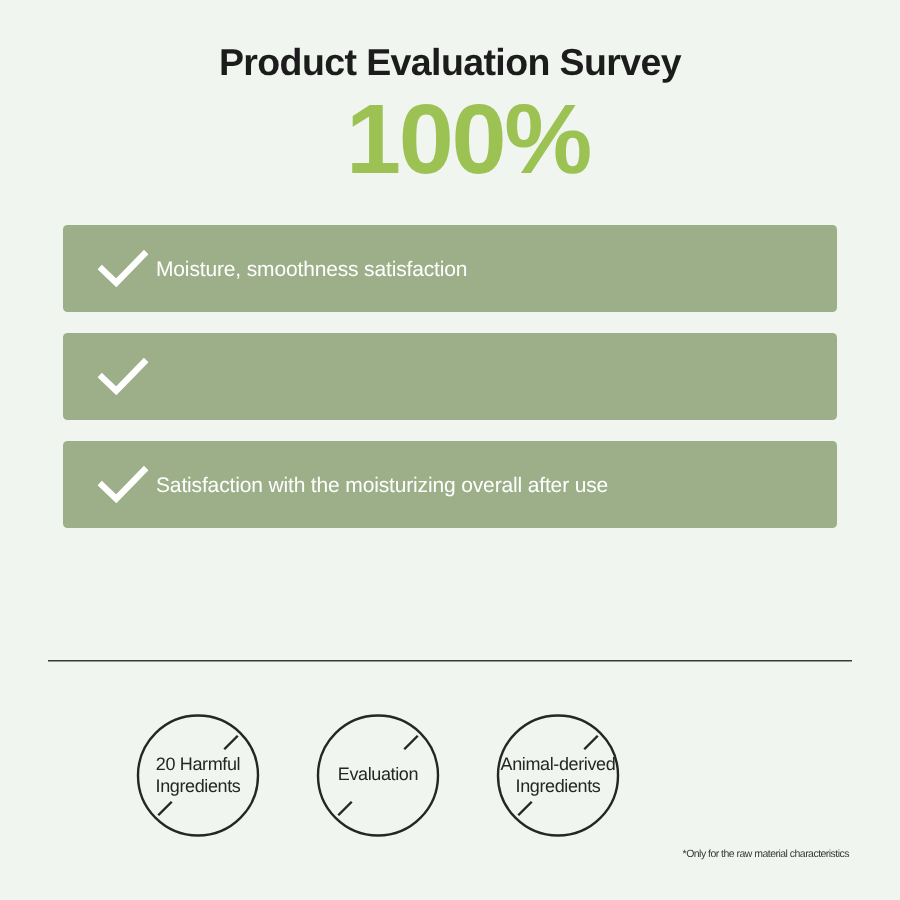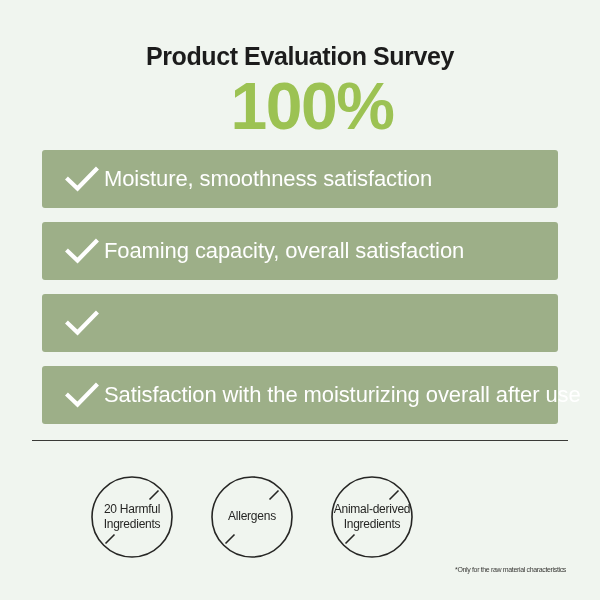--- a/index.html
+++ b/index.html
@@ -27,21 +27,21 @@
   .header {
     position: absolute;
     top: 0;
     left: 0;
     width: 600px;
     text-align: center;
   }
 
   .survey-title {
     margin: 0;
-    padding-top: 42px;
+    padding-top: 28px;
     font-size: 25px;
     font-weight: bold;
     letter-spacing: -0.4px;
     color: #1c1c1c;
     line-height: 1.15;
     font-family: "Liberation Sans", sans-serif;
   }
 
   .percent-value {
     margin: 0;
@@ -83,21 +83,21 @@
     align-items: center;
     justify-content: center;
   }
 
   .bar-check svg {
     display: block;
   }
 
   .bar-label {
     color: #ffffff;
-    font-size: 22px;
+    font-size: 14px;
     font-weight: normal;
     letter-spacing: -0.1px;
     line-height: 1.2;
     font-family: "Liberation Sans", sans-serif;
     white-space: nowrap;
   }
 
   
   .divider {
     position: absolute;
@@ -177,28 +177,20 @@
 
     <div class="bar-row">
       <span class="bar-check">
         <svg width="34" height="26" viewBox="0 0 34 26" aria-hidden="true">
           <path d="M3 13.5 L12.5 22.5 L31 3.5" fill="none" stroke="#ffffff" stroke-width="4.2" stroke-linecap="square" stroke-linejoin="miter"></path>
         </svg>
       </span>
       <span class="bar-label">Moisture, smoothness satisfaction</span>
     </div>
 
-    <div class="bar-row">
-      <span class="bar-check">
-        <svg width="34" height="26" viewBox="0 0 34 26" aria-hidden="true">
-          <path d="M3 13.5 L12.5 22.5 L31 3.5" fill="none" stroke="#ffffff" stroke-width="4.2" stroke-linecap="square" stroke-linejoin="miter"></path>
-        </svg>
-      </span>
-      <span class="bar-label">Foaming capacity, overall satisfaction</span>
-    </div>
 
     <div class="bar-row">
       <span class="bar-check">
         <svg width="34" height="26" viewBox="0 0 34 26" aria-hidden="true">
           <path d="M3 13.5 L12.5 22.5 L31 3.5" fill="none" stroke="#ffffff" stroke-width="4.2" stroke-linecap="square" stroke-linejoin="miter"></path>
         </svg>
       </span>
     </div>
 
     <div class="bar-row">
@@ -231,21 +223,21 @@
     </div>
 
     <div class="circle-badge">
       <svg width="84" height="84" viewBox="0 0 84 84" aria-hidden="true">
         <circle cx="42" cy="42" r="40" fill="none" stroke="#262624" stroke-width="1.6"></circle>
         <line x1="59.5" y1="24.5" x2="68.5" y2="15.5" stroke="#262624" stroke-width="1.6" stroke-linecap="butt"></line>
         <line x1="15.5" y1="68.5" x2="24.5" y2="59.5" stroke="#262624" stroke-width="1.6" stroke-linecap="butt"></line>
       </svg>
       <div class="circle-text">
         <span>
-          <span>Allergens</span>
+          <span>Evaluation</span>
         </span>
       </div>
     </div>
 
     <div class="circle-badge">
       <svg width="84" height="84" viewBox="0 0 84 84" aria-hidden="true">
         <circle cx="42" cy="42" r="40" fill="none" stroke="#262624" stroke-width="1.6"></circle>
         <line x1="59.5" y1="24.5" x2="68.5" y2="15.5" stroke="#262624" stroke-width="1.6" stroke-linecap="butt"></line>
         <line x1="15.5" y1="68.5" x2="24.5" y2="59.5" stroke="#262624" stroke-width="1.6" stroke-linecap="butt"></line>
       </svg>

